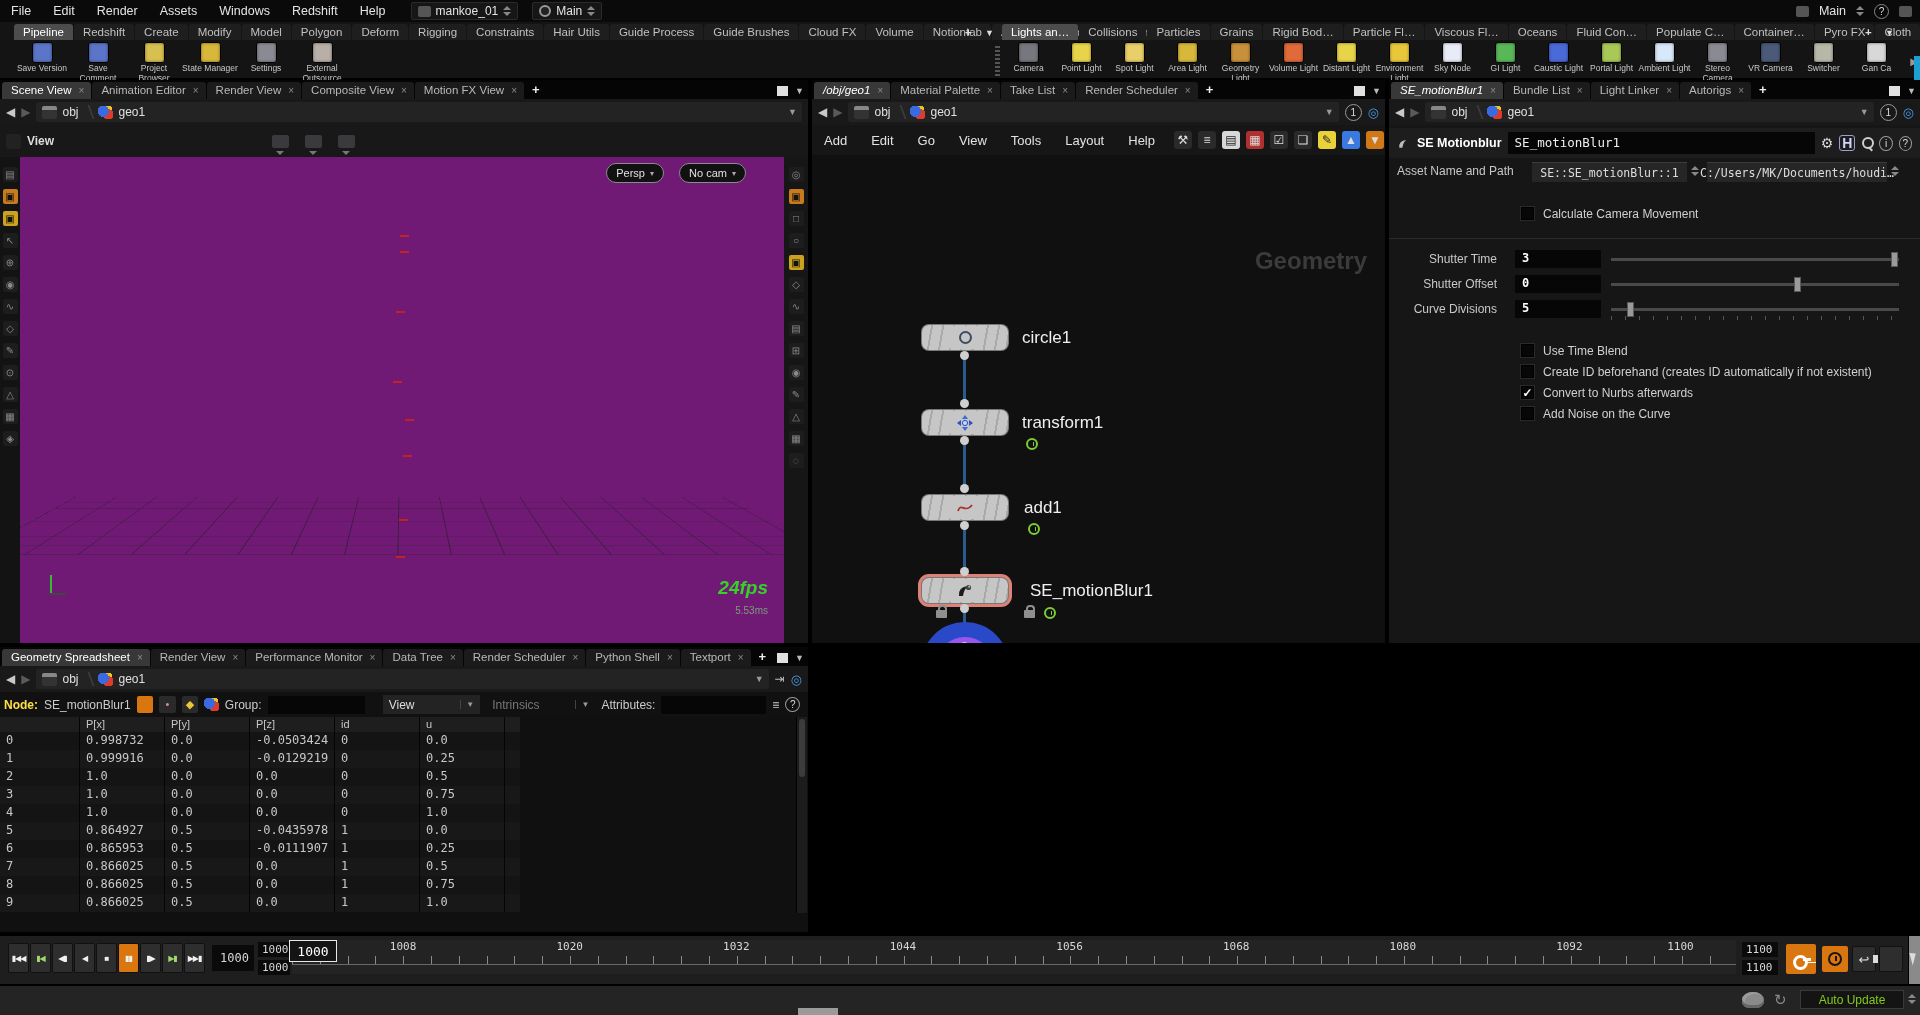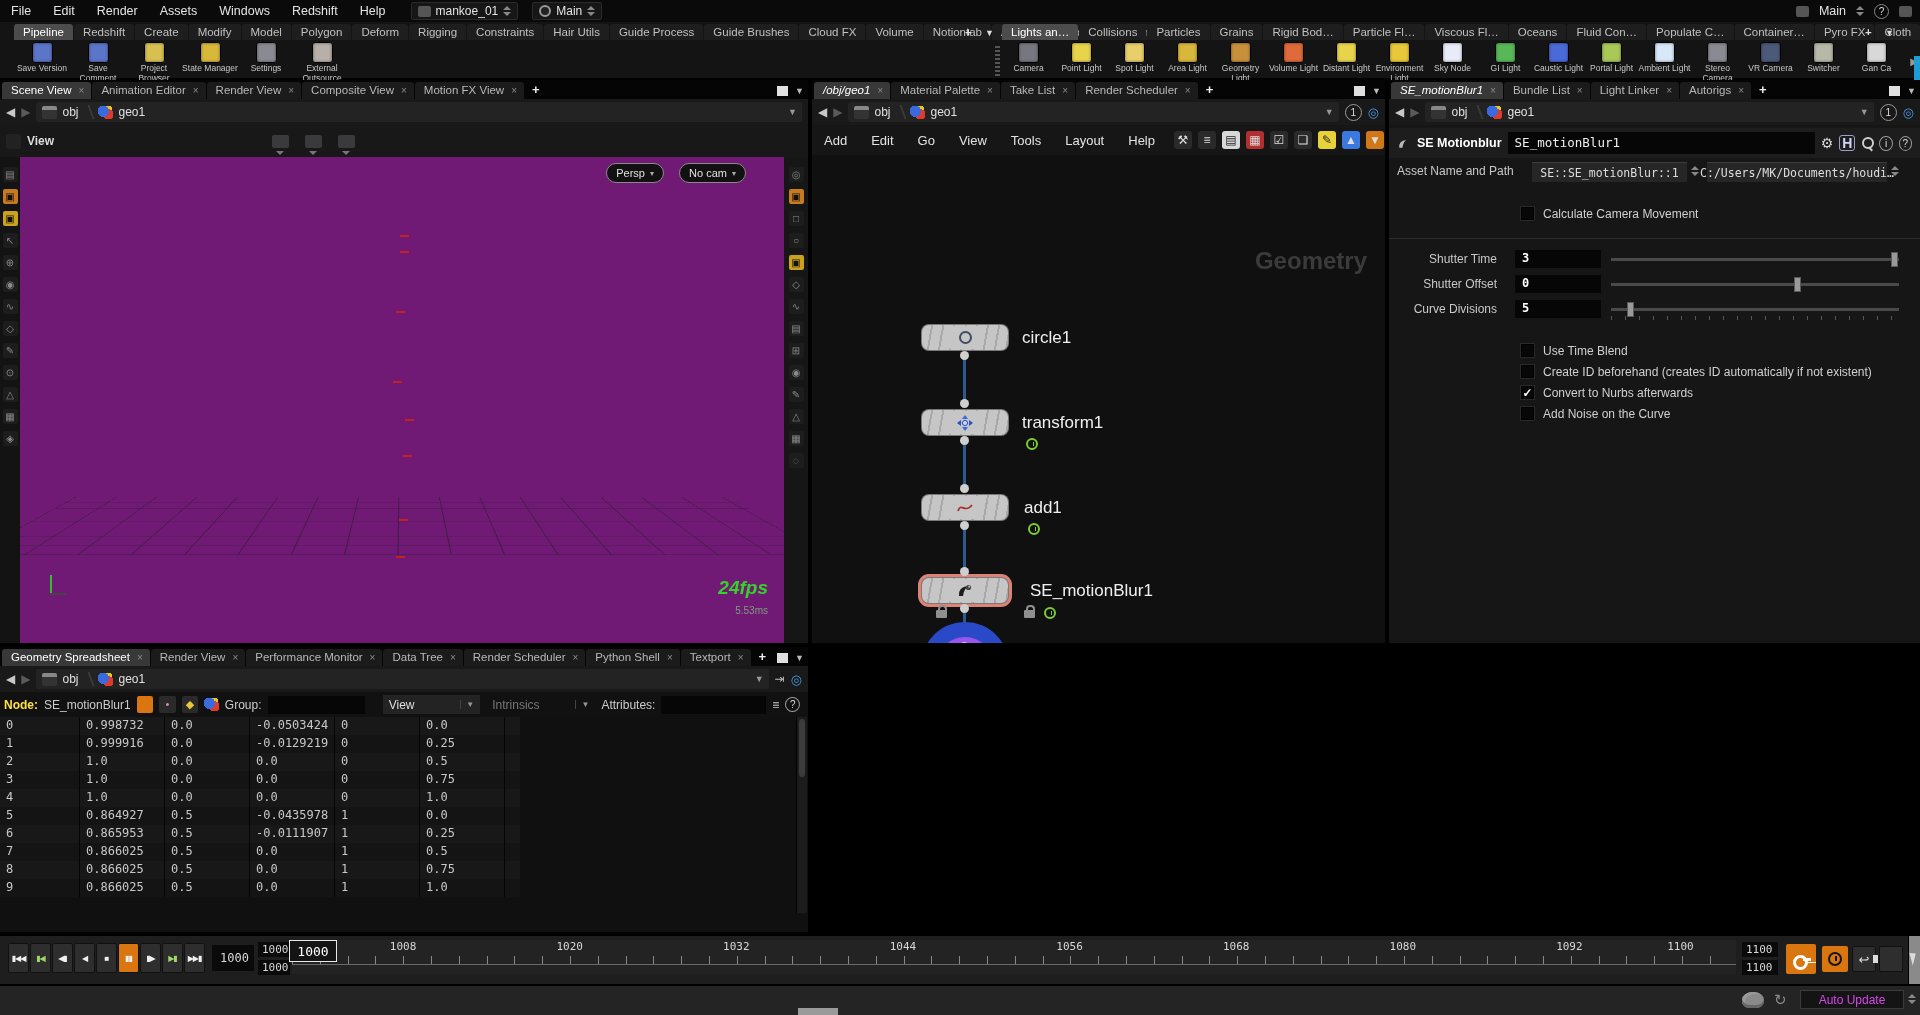--- a/index.html
+++ b/index.html
@@ -200,21 +200,21 @@
   .speaker { width:0; height:0; border-top:6px solid transparent; border-bottom:6px solid transparent;
              border-right:9px solid #ddd; position:relative; }
   .speaker:after { content:""; position:absolute; left:-14px; top:-4px; width:5px; height:8px; background:#ddd; }
   .cursor-ic { width:0; height:0; border-left:6px solid #ddd; border-bottom:11px solid transparent;
                border-top:2px solid transparent; transform:rotate(-15deg); }
   .endscroll { position:absolute; right:0; top:0; width:12px; height:48px; background:#8a8a8a; border-left:1px solid #000; }
   
   #statusbar { position:absolute; left:0; top:986px; width:1920px; height:29px; background:#242424; }
   .brain { position:absolute; width:22px; height:16px; border-radius:50% 50% 40% 40%; background:#8a8a8a;
            box-shadow:inset 0 -3px 0 #666, inset 3px 2px 0 #9a9a9a; }
-  .au-dd { position:absolute; height:19px; background:#141414; border:1px solid #3a3a3a; color:#d946ef;
+  .au-dd { position:absolute; height:19px; background:#141414; border:1px solid #3a3a3a; color:#84cc16;
            font-size:12px; display:flex; align-items:center; justify-content:center; }
   .peek { position:absolute; background:#9a9a9a; }
   .edge-strip { position:absolute; background:#1e9fd4; }
 </style>
 </head>
 <body>
 
 <div id="menubar">
   <div class="menus">
     <span class="menu-item">File</span>
@@ -815,20 +815,28 @@
     <span class="ssdd" style="width:112px; background:transparent; color:#777;">
         <span>Intrinsics</span>
         <span class="dd">▼</span>
       </span>
     <span>Attributes:</span>
     <span class="ssfield" style="width:108px;"></span>
     <span style="margin-left:auto; color:#ccc;">≡</span>
     <span class="circ-btn" style="margin-right:4px;">?</span>
   </div>
   <div id="sstable">
+      <div class="trow head">
+        <div class="tcell c0"></div>
+        <div class="tcell c1">P[x]</div>
+        <div class="tcell c2">P[y]</div>
+        <div class="tcell c3">P[z]</div>
+        <div class="tcell c4">id</div>
+        <div class="tcell c5">u</div>
+      </div>
       <div class="trow">
         <div class="tcell c0">0</div>
         <div class="tcell c1">0.998732</div>
         <div class="tcell c2">0.0</div>
         <div class="tcell c3">-0.0503424</div>
         <div class="tcell c4">0</div>
         <div class="tcell c5">0.0</div>
       </div>
       <div class="trow">
         <div class="tcell c0">1</div>

